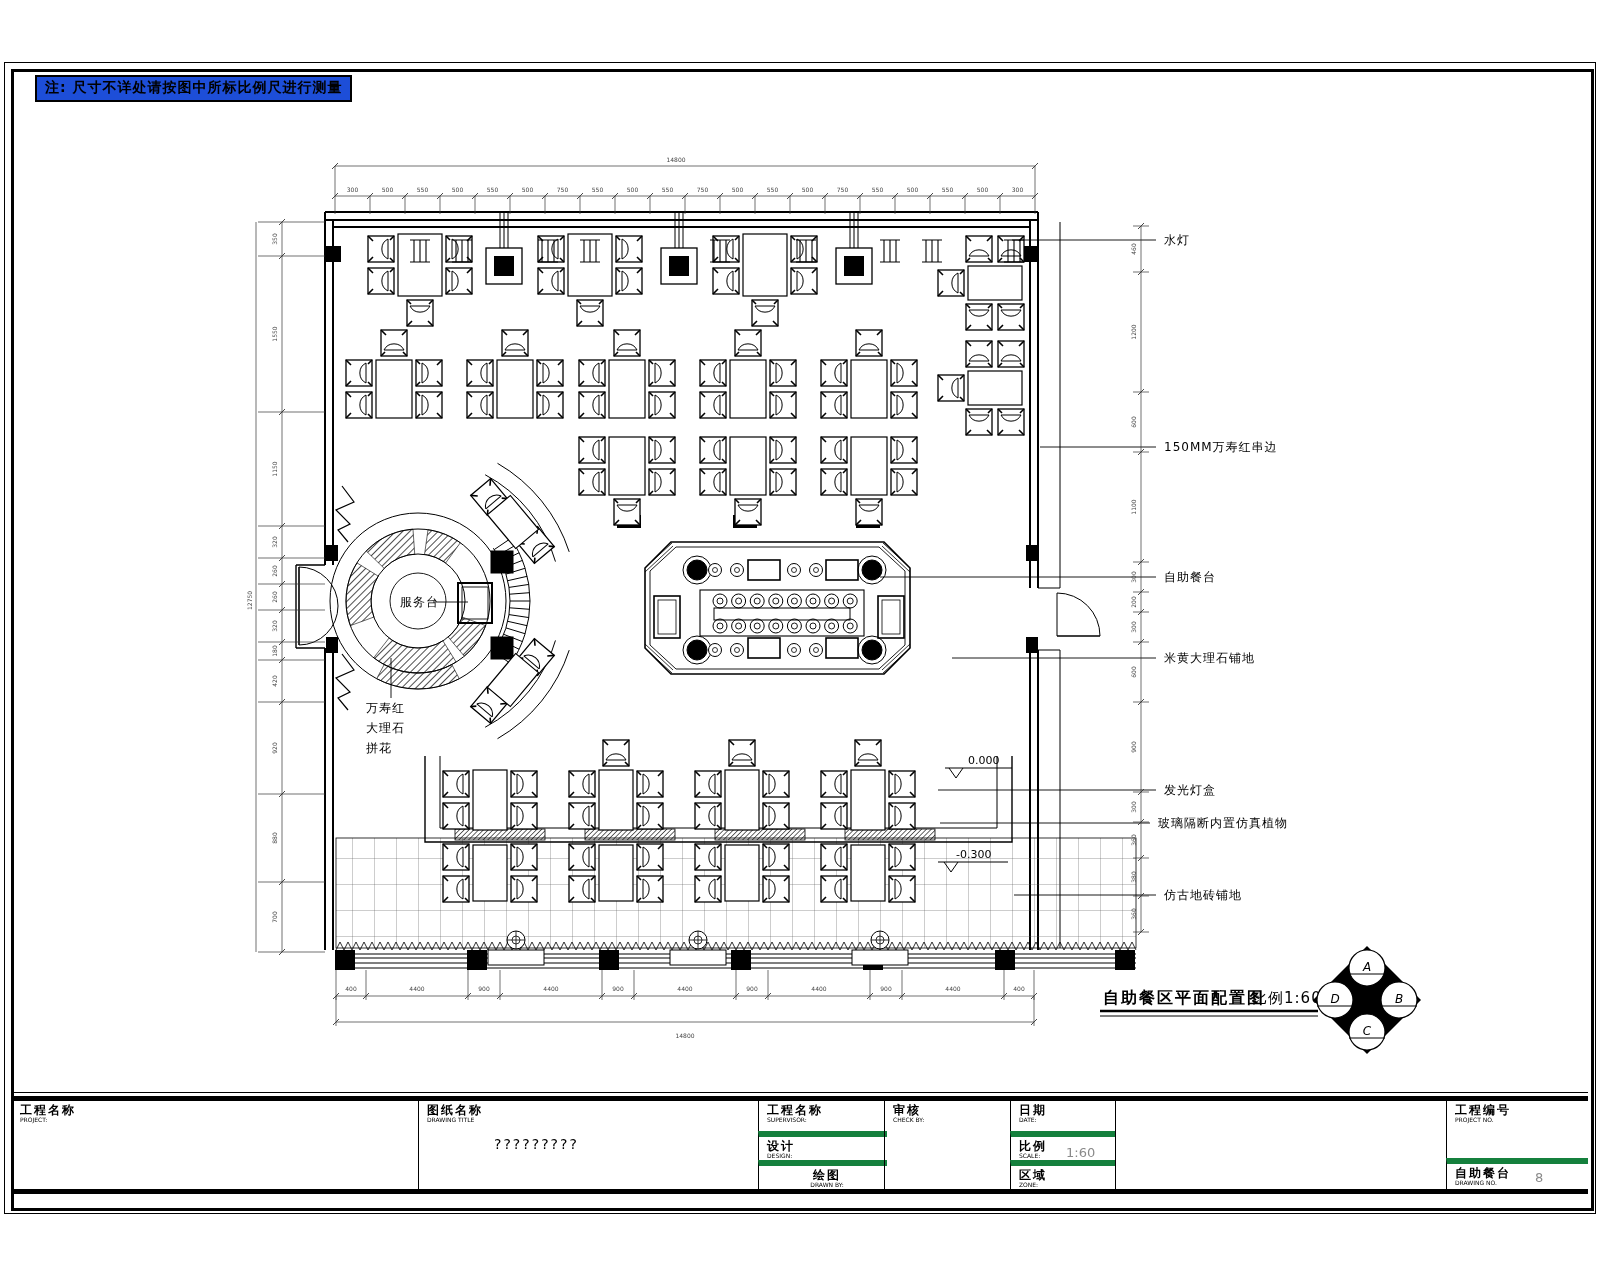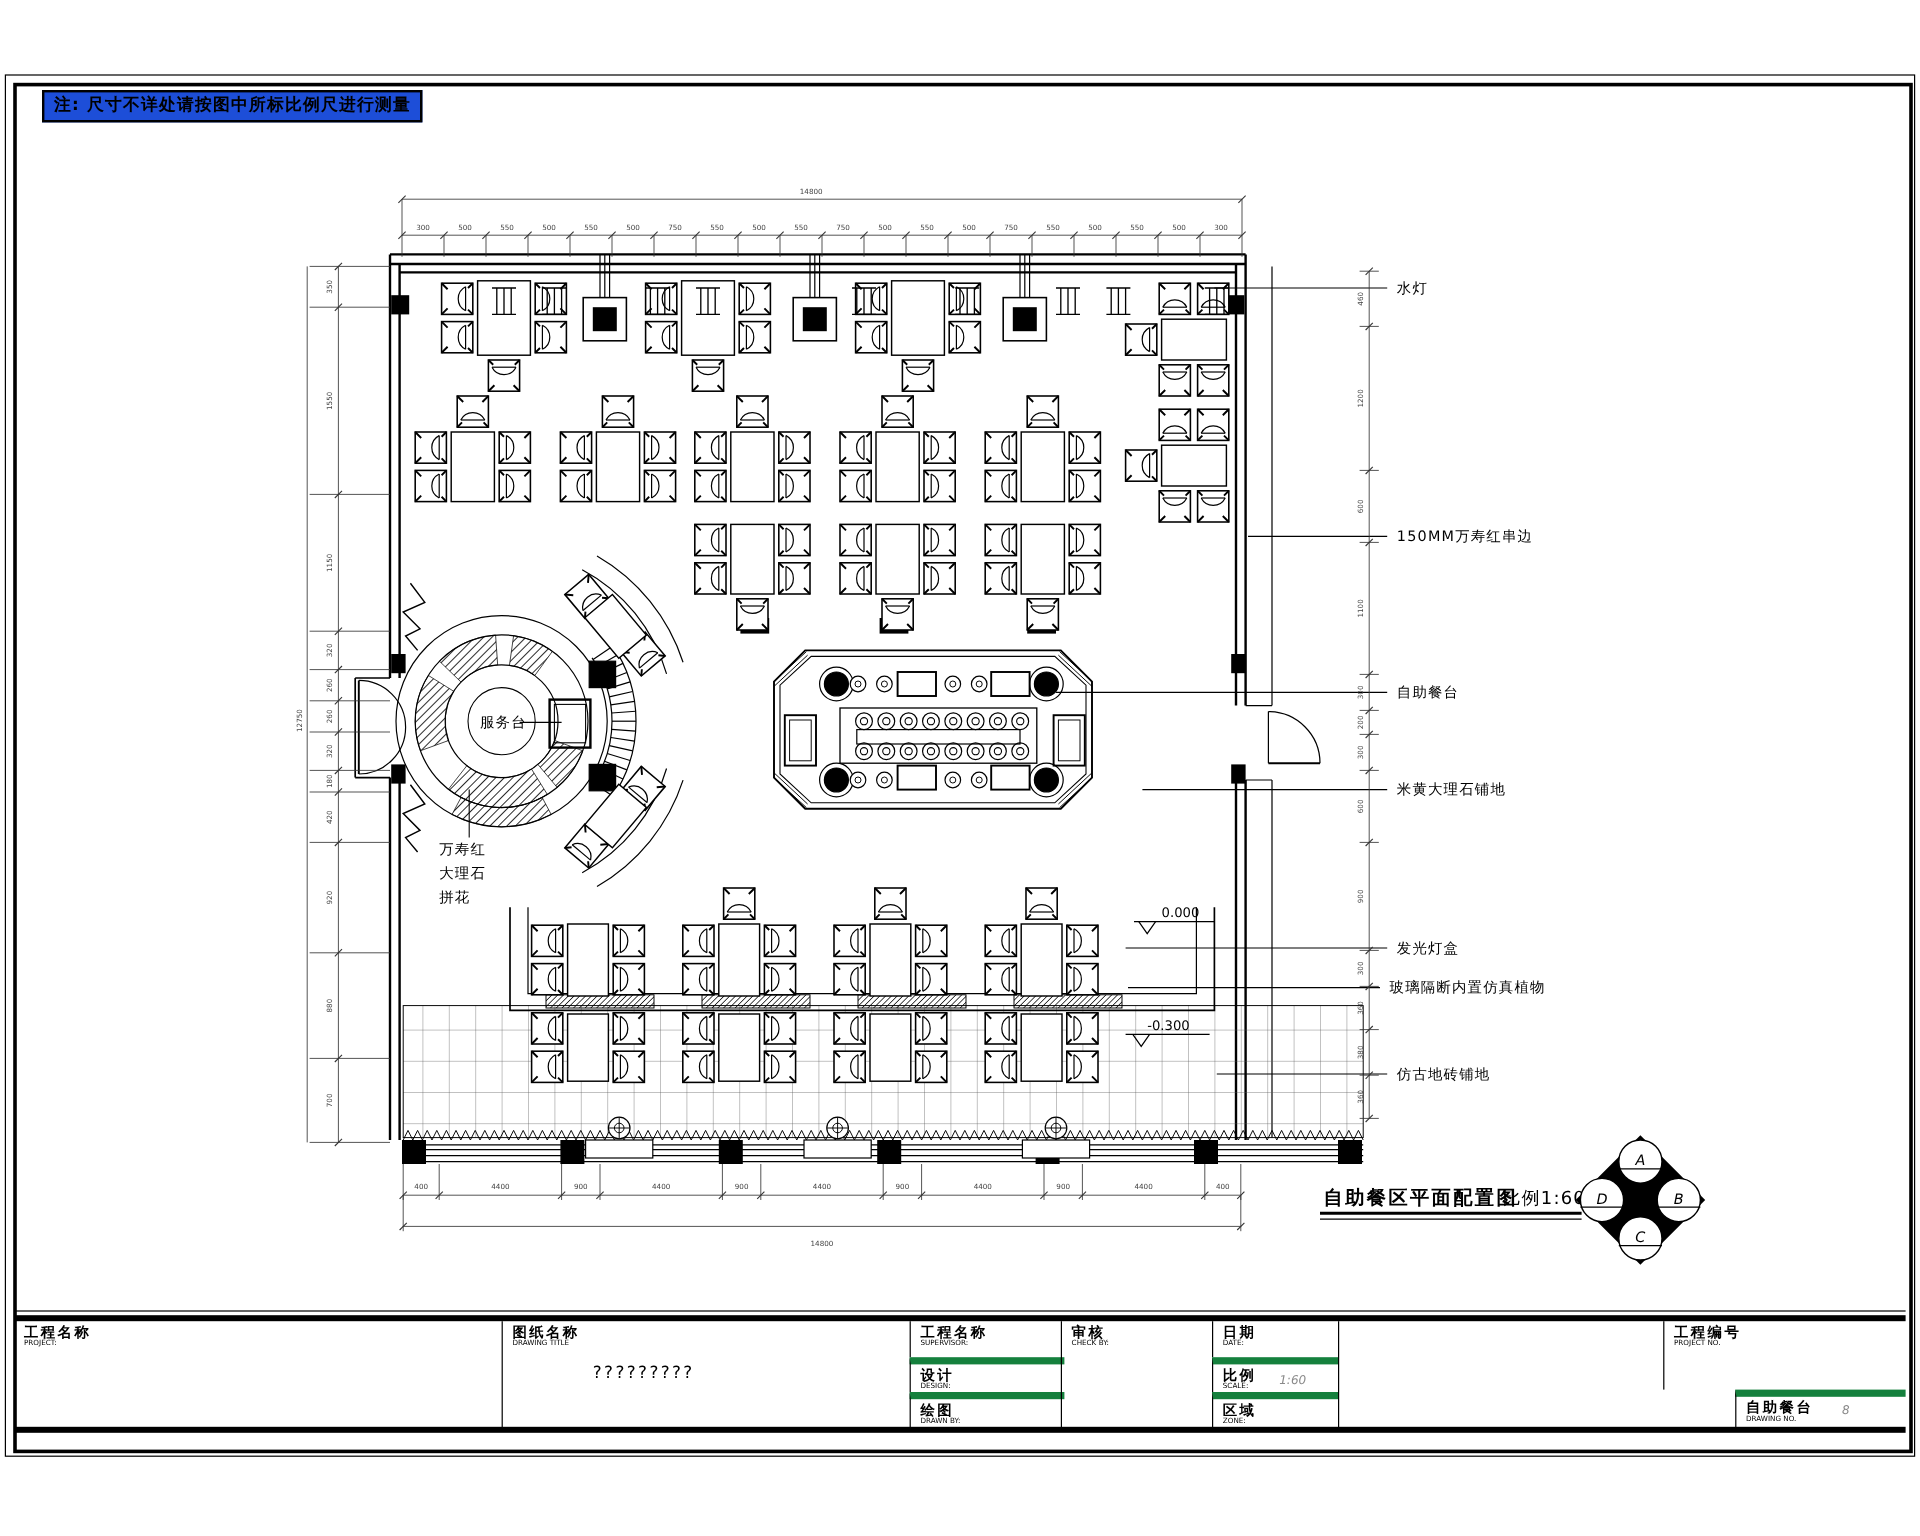--- a/index.html
+++ b/index.html
@@ -11,21 +11,21 @@
   .notebox{position:absolute;left:35px;top:75px;border:2px solid #000;padding:2px 8px 3px 8px;
            font-size:14px;font-weight:bold;letter-spacing:1px;background:#1d4ed8;}
   
   .tb-line{position:absolute;background:#000;}
   .cell{position:absolute;border-left:1px solid #000;border-top:6px solid #15803d;box-sizing:border-box;padding:3px 0 0 8px;}
   .cell.noleft{border-left:none;}
   .cell.notop{border-top:none;}
   .tb-zh{font-size:12px;font-weight:bold;letter-spacing:2px;line-height:12px;}
   .tb-en{font-size:6px;letter-spacing:0px;color:#000;line-height:8px;}
   .tb-val{position:absolute;font-size:14px;letter-spacing:2px;}
-  .tb-hand{position:absolute;color:#8a8a8a;font-style:italic;font-size:10px;}
+  .tb-hand{position:absolute;color:#8a8a8a;font-size:13px;}
   svg text{font-family:"DejaVu Sans","Liberation Sans",sans-serif;}
   .cn{font-size:12px;letter-spacing:1px;}
   .dimtxt{font-size:6px;fill:#444;}
 </style>
 </head>
 <body>
 
 <div id="sheet">
   <div id="outer-border"></div>
   <div id="inner-border"></div>
@@ -725,21 +725,21 @@
       <div class="tb-val" style="left:75px;top:35px;">?????????</div>
     </div>
     <div class="cell notop" style="left:758px;top:1101px;width:129px;height:30px;">
       <div class="tb-zh">工程名称</div>
         <div class="tb-en">SUPERVISOR:</div>
     </div>
     <div class="cell" style="left:758px;top:1131px;width:129px;height:29px;">
       <div class="tb-zh">设计</div>
         <div class="tb-en">DESIGN:</div>
     </div>
-    <div class="cell" style="left:758px;top:1160px;width:129px;height:30px;">
+    <div class="cell" style="left:758px;top:1160px;width:129px;height:30px;text-align:center;">
       <div class="tb-zh">绘图</div>
         <div class="tb-en">DRAWN BY:</div>
     </div>
     <div class="cell notop" style="left:884px;top:1101px;width:123px;height:89px;">
       <div class="tb-zh">审核</div>
         <div class="tb-en">CHECK BY:</div>
     </div>
     <div class="cell notop" style="left:1010px;top:1101px;width:105px;height:30px;">
       <div class="tb-zh">日期</div>
         <div class="tb-en">DATE:</div>
@@ -747,21 +747,21 @@
     <div class="cell" style="left:1010px;top:1131px;width:105px;height:29px;">
       <div class="tb-zh">比例</div>
         <div class="tb-en">SCALE:</div>
       <div class="tb-hand" style="left:55px;top:8px;">1:60</div>
     </div>
     <div class="cell" style="left:1010px;top:1160px;width:105px;height:30px;">
       <div class="tb-zh">区域</div>
         <div class="tb-en">ZONE:</div>
     </div>
     <div class="cell notop" style="left:1115px;top:1101px;width:331px;height:89px;"></div>
-    <div class="cell notop" style="left:1386px;top:1101px;width:142px;height:57px;">
+    <div class="cell notop" style="left:1446px;top:1101px;width:142px;height:57px;">
       <div class="tb-zh">工程编号</div>
         <div class="tb-en">PROJECT NO.</div>
     </div>
     <div class="cell" style="left:1446px;top:1158px;width:142px;height:32px;">
       <div class="tb-zh">自助餐台</div>
         <div class="tb-en">DRAWING NO.</div>
       <div class="tb-hand" style="left:88px;top:6px;">8</div>
     </div>
   </div>
 </div>

